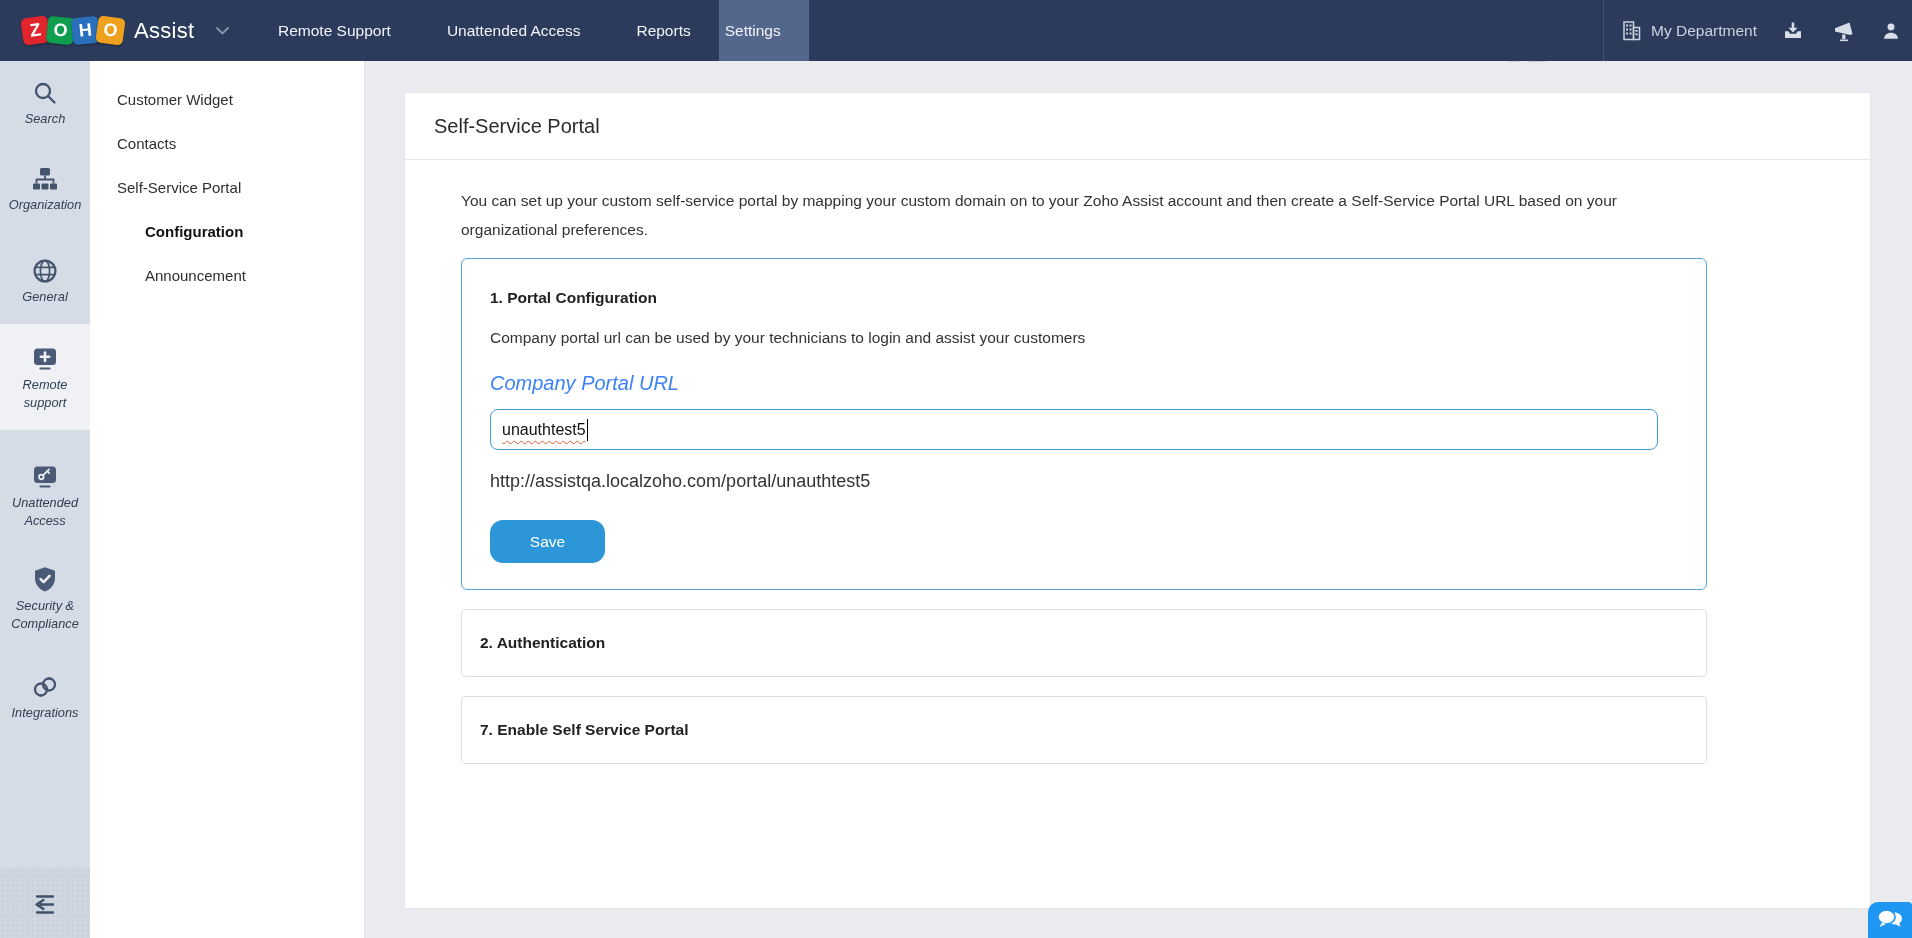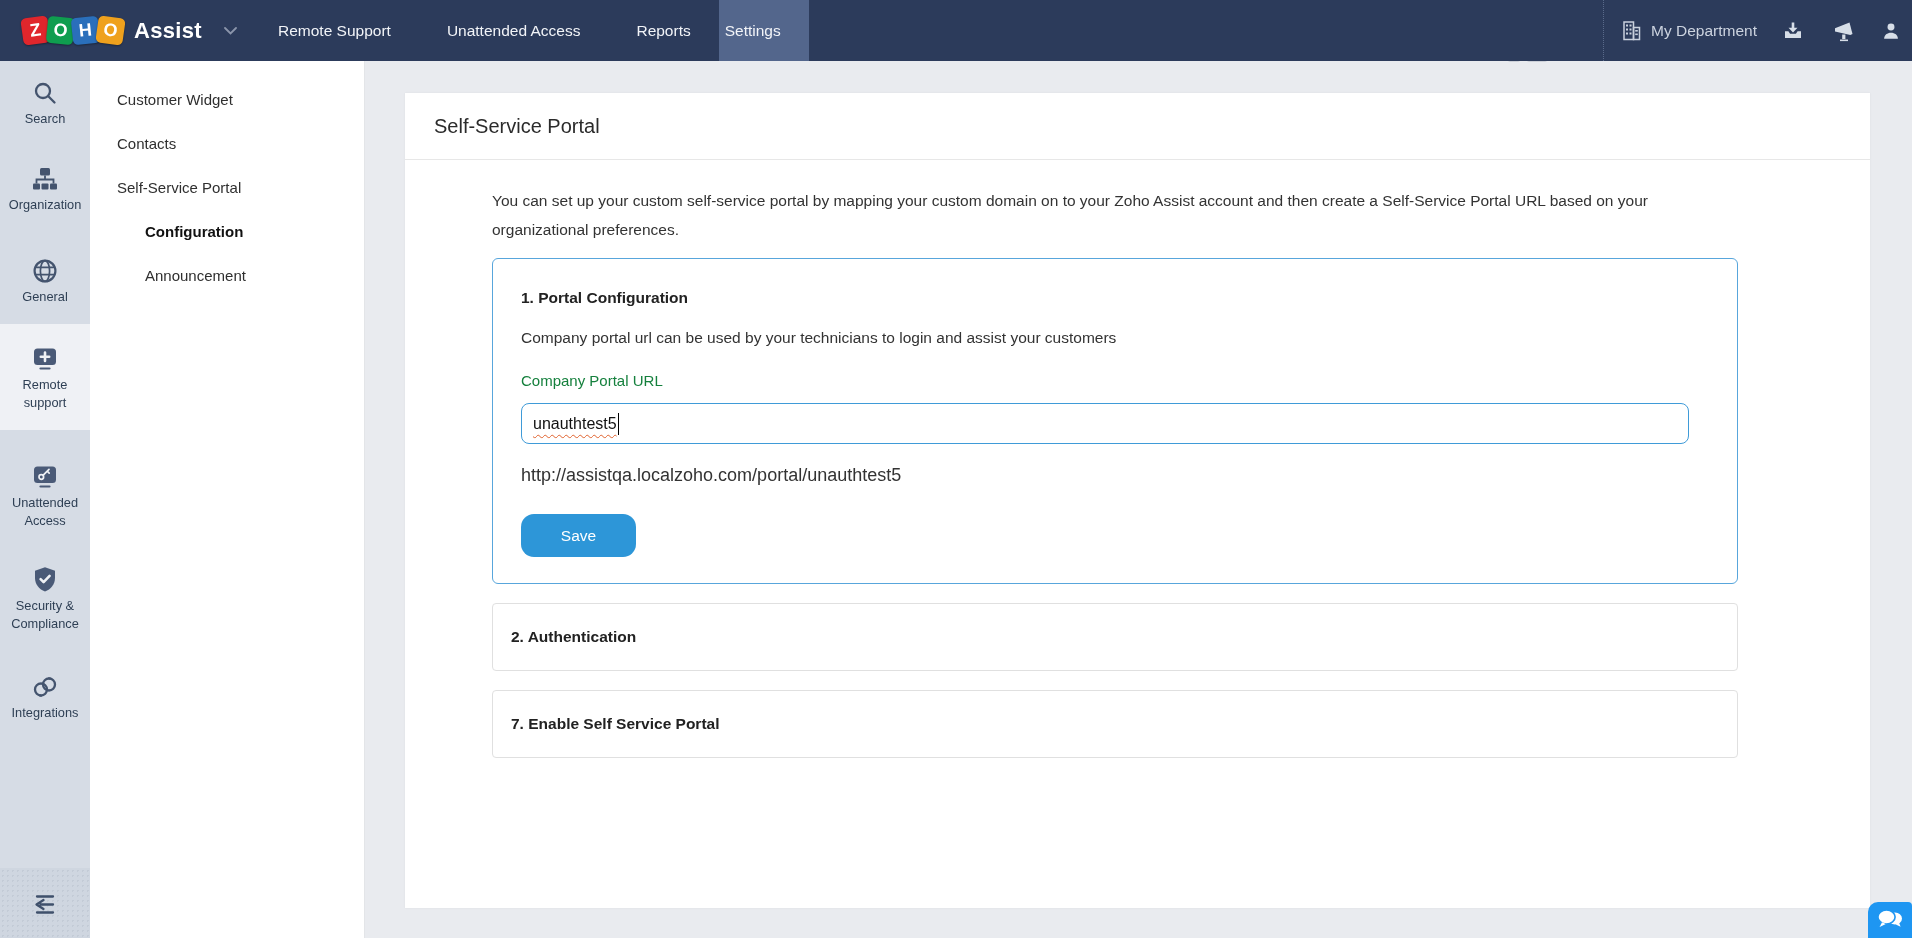--- a/index.html
+++ b/index.html
@@ -10,64 +10,64 @@
   .navbar { position:absolute; left:0; top:0; width:1912px; height:61px; background:#2c3b5b; z-index:30; }
   .brand { position:absolute; left:22px; top:0; height:61px; display:flex; align-items:center; cursor:pointer; }
   .logo { display:flex; align-items:center; }
   .logo span { display:inline-block; width:27px; height:27px; border-radius:5px; color:#fff;
                font-weight:bold; font-size:18px; line-height:27px; text-align:center; margin-right:-2px;
                box-shadow:0 1px 2px rgba(0,0,0,.35); }
   .lz { background:#e0262c; transform:rotate(-8deg); }
   .lo { background:#0f9d4f; transform:rotate(6deg); }
   .lh { background:#2a6fbb; transform:rotate(-6deg); }
   .lo2{ background:#efa11d; transform:rotate(8deg); }
-  .brand-name { color:#fff; font-size:22px; font-weight:700; margin-left:12px; letter-spacing:.3px; }
+  .brand-name { color:#fff; font-size:22px; font-weight:400; margin-left:12px; letter-spacing:.3px; }
   .brand-caret { margin-left:22px; }
   .nav-links { position:absolute; left:250px; top:0; height:61px; display:flex; }
   .nav-link { display:flex; align-items:center; padding:0 28px; color:#f2f4f8; font-size:15.5px;
               text-decoration:none; cursor:pointer; }
   .nav-link.active { background:#53668c;padding-left:6px; }
   .nav-right { position:absolute; right:10px; top:0; height:61px; display:flex; align-items:center;
                gap:24px; padding-left:16px; border-left:1px dotted #5a6a8a; }
   .dept { display:flex; align-items:center; gap:7px; color:#ccd3df; font-size:15.5px; cursor:pointer; }
   .nav-ic { cursor:pointer; display:flex; align-items:center; }
 
   
   .iconbar { position:absolute; left:0; top:61px; width:90px; height:877px; background:#d6dce5; z-index:20; }
   .iconbar-bottom { position:absolute; left:0; top:807px; width:90px; height:70px; background:#cfd6e0;
         background-image:radial-gradient(#c3cbd6 1px, transparent 1px); background-size:5px 5px; }
   .side-item { position:absolute; left:0; width:90px; display:flex; flex-direction:column;
-               align-items:center; gap:4px; cursor:pointer; }
+               align-items:center; gap:4px; cursor:pointer;font-style:italic; }
   .side-item .lbl { font-size:12.8px; color:#2e3f54; line-height:18px; text-align:center; }
   .side-active-bg { position:absolute; left:0; top:263px; width:90px; height:106px; background:#eff1f5; }
   .collapse-btn { position:absolute; left:27px; top:825px; width:36px; height:36px; cursor:pointer; }
 
   
   .submenu { position:absolute; left:90px; top:61px; width:275px; height:877px; background:#ffffff;
              border-right:1px solid #e3e5e8; z-index:10; }
   .sub-item { position:absolute; left:27px; font-size:15px; color:#2f2f2f; cursor:pointer; line-height:20px; }
   .sub-item.lvl2 { left:55px; }
   .sub-item.active { font-weight:bold; color:#111; }
 
   
   .main { position:absolute; left:365px; top:61px; width:1547px; height:877px; background:#e9ebef; }
   .card { position:absolute; left:40px; top:32px; width:1465px; height:815px; background:#fff;
           box-shadow:0 0 2px rgba(0,0,0,.06); }
   .card-header { height:67px; border-bottom:1px solid #e7e7e7; display:flex; align-items:center;
                  padding-left:29px; }
   .card-title { font-size:20px; color:#2b2b2b; font-weight:500; }
-  .card-body { padding:26px 58px 0 56px;margin-left:31px; }
+  .card-body { padding:26px 58px 0 56px; }
   .page-desc { font-size:15.5px; color:#333; line-height:29px; max-width:1255px; }
 
   .panel { border:1px solid #e0e0e0; border-radius:4px; background:#fff; width:1246px; }
   .panel.open { border:1px solid #58a6dc; border-radius:6px; margin-top:14px; padding:30px 28px 26px 28px; }
   .panel.closed { height:68px; margin-top:19px; display:flex; align-items:center; padding-left:18px; cursor:pointer; }
   .panel-title { font-size:15.5px; font-weight:bold; color:#222; }
   .panel-desc { font-size:15.5px; color:#333; margin-top:22px; }
-  .field-label { font-size:15px; color:#15803d; margin-top:25px; }
+  .field-label { font-size:20px; color:#3b82f6; margin-top:25px;font-style:italic; }
   .url-input { margin-top:14px; width:1168px; height:41px; border:1px solid #3f9bd8; border-radius:8px;
                background:#fff; display:flex; align-items:center; padding-left:11px; cursor:text; }
   .url-input .val { font-size:16px; color:#111; text-decoration:underline wavy #e0622e 1px;
                     text-underline-offset:5px; }
   .caret { display:inline-block; width:1.5px; height:22px; background:#000; margin-left:1px;
            animation:blink 1.1s step-end infinite; }
   @keyframes blink { 50% { opacity:0; } }
   .preview-url { font-size:18px; color:#333; margin-top:21px; }
   .save-btn { margin-top:28px; width:115px; height:43px; background:#2d96d8; color:#fff; border:none;
               border-radius:13px; font-size:15.5px; font-family:"Liberation Sans",sans-serif; cursor:pointer; }

